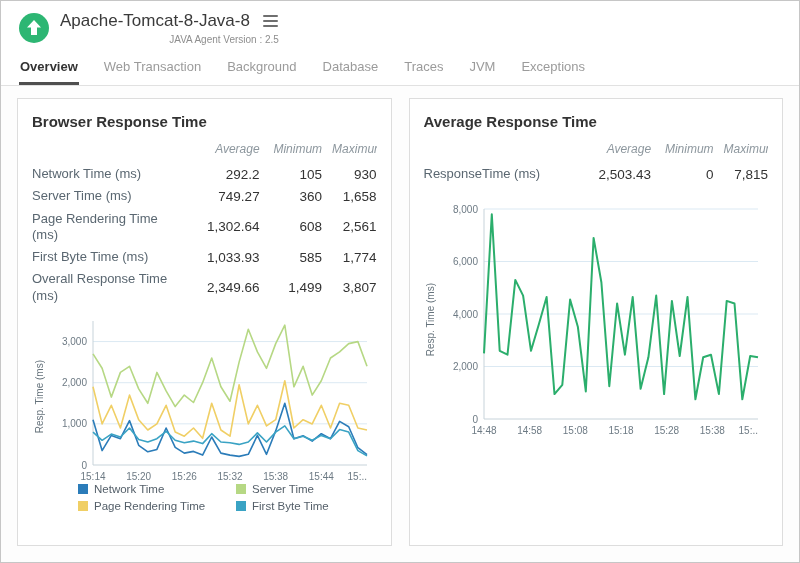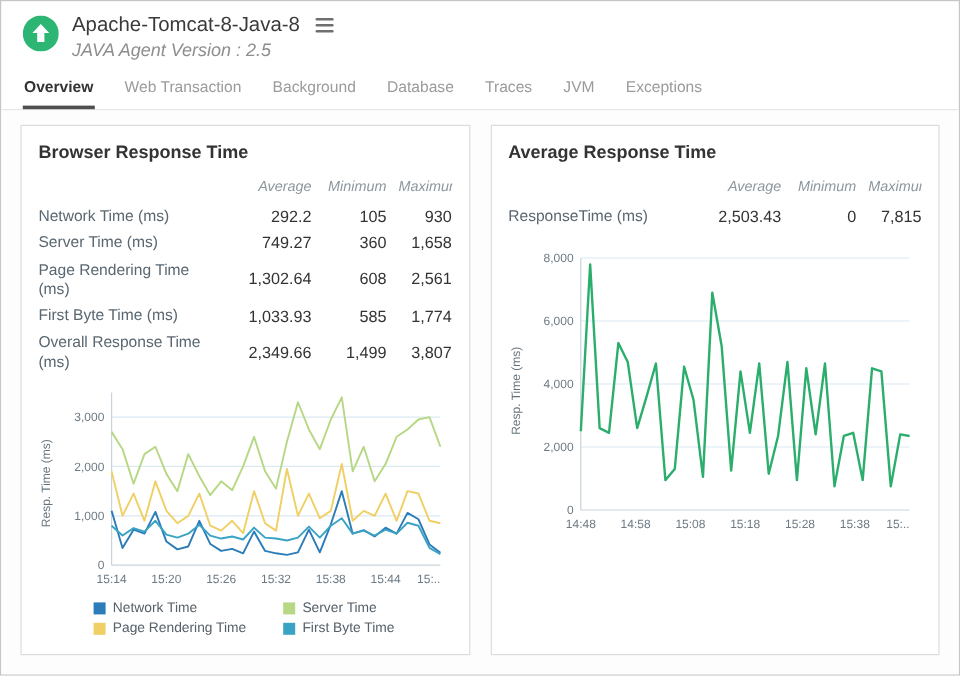--- a/index.html
+++ b/index.html
@@ -7,28 +7,28 @@
   body {
     width:800px; height:563px;
     border:1px solid #c6c6c6;
     background:#fff;
     font-family:"Liberation Sans", sans-serif;
     color:#333;
     display:flex; flex-direction:column;
     overflow:hidden;
   }
   
-  .header { display:flex; align-items:flex-start; padding:10px 16px 2px 18px; }
+  .header { display:flex; align-items:flex-start; padding:10px 16px 2px 18px;text-align:right; }
   .status-icon { width:30px; height:30px; flex:0 0 auto; margin-top:2px; }
   .title-wrap { margin-left:11px; }
   .title-row { display:flex; align-items:center; gap:12px; }
   .app-title { font-size:17px; font-weight:400; color:#3a3a3a; margin:0; }
   .menu-icon { display:flex; flex-direction:column; gap:3px; cursor:pointer; padding:3px 1px; }
   .menu-icon i { display:block; width:15px; height:2px; background:#6f6f6f; border-radius:1px; }
-  .subtitle { font-size:15px; color:#8e8e8e; margin-top:3px;font-style:italic; }
+  .subtitle { font-size:10px; color:#8e8e8e; margin-top:3px; }
   
   .tabs { display:flex; gap:24px; padding:0 18px; border-bottom:1px solid #e1e1e1; margin-top:4px; }
   .tab { font-size:13px; color:#9b9b9b; padding:8px 1px 8px; border-bottom:3px solid transparent; cursor:pointer; white-space:nowrap; }
   .tab.active { color:#333; font-weight:bold; border-bottom-color:#4f4f4f; }
   
   .content { flex:1; display:flex; gap:17px; padding:12px 16px 16px; background:#fdfdfd;justify-content:center; }
   .card { flex:1; background:#fff; border:1px solid #ddd; padding:12px 14px; overflow:hidden; display:flex; flex-direction:column; }
   .card-title { font-size:15px; font-weight:bold; color:#333; margin:2px 0 8px; }
   
   table.metrics { width:100%; border-collapse:collapse; table-layout:fixed; }
@@ -40,21 +40,21 @@
   .chart-row { display:flex; align-items:stretch; }
   .ylab { width:15px; display:flex; align-items:center; justify-content:center; }
   .ylab span { writing-mode:vertical-rl; transform:rotate(180deg); font-size:10px; color:#66737c; white-space:nowrap; }
   .chart { flex:1; }
   .chart.h-left { height:170px; margin-top:2px; }
   .chart.h-right { height:236px; }
   .row-left { margin-top:4px; }
   .row-right { margin-top:16px; }
   svg text { font-family:"Liberation Sans", sans-serif; font-size:10px; fill:#6d7a84; }
   
-  .legend { display:grid; grid-template-columns:148px auto; gap:5px 10px; margin:12px 0 0 46px; font-size:11.5px; color:#55606a; }
+  .legend { display:grid; grid-template-columns:148px auto; gap:5px 10px; margin:0 0 0 46px; font-size:11.5px; color:#55606a; }
   .legend-item { display:flex; align-items:center; gap:6px; cursor:pointer; }
   .legend-item .sw { width:10px; height:10px; display:inline-block; flex:0 0 auto; }
 </style>
 </head>
 <body>
 
 <div class="header">
   <svg class="status-icon" viewBox="0 0 30 30">
     <circle cx="15" cy="15" r="15" fill="#2db673"></circle>
     <path d="M15 7 L22 14.5 H18 V22 H12 V14.5 H8 Z" fill="#ffffff"></path>

